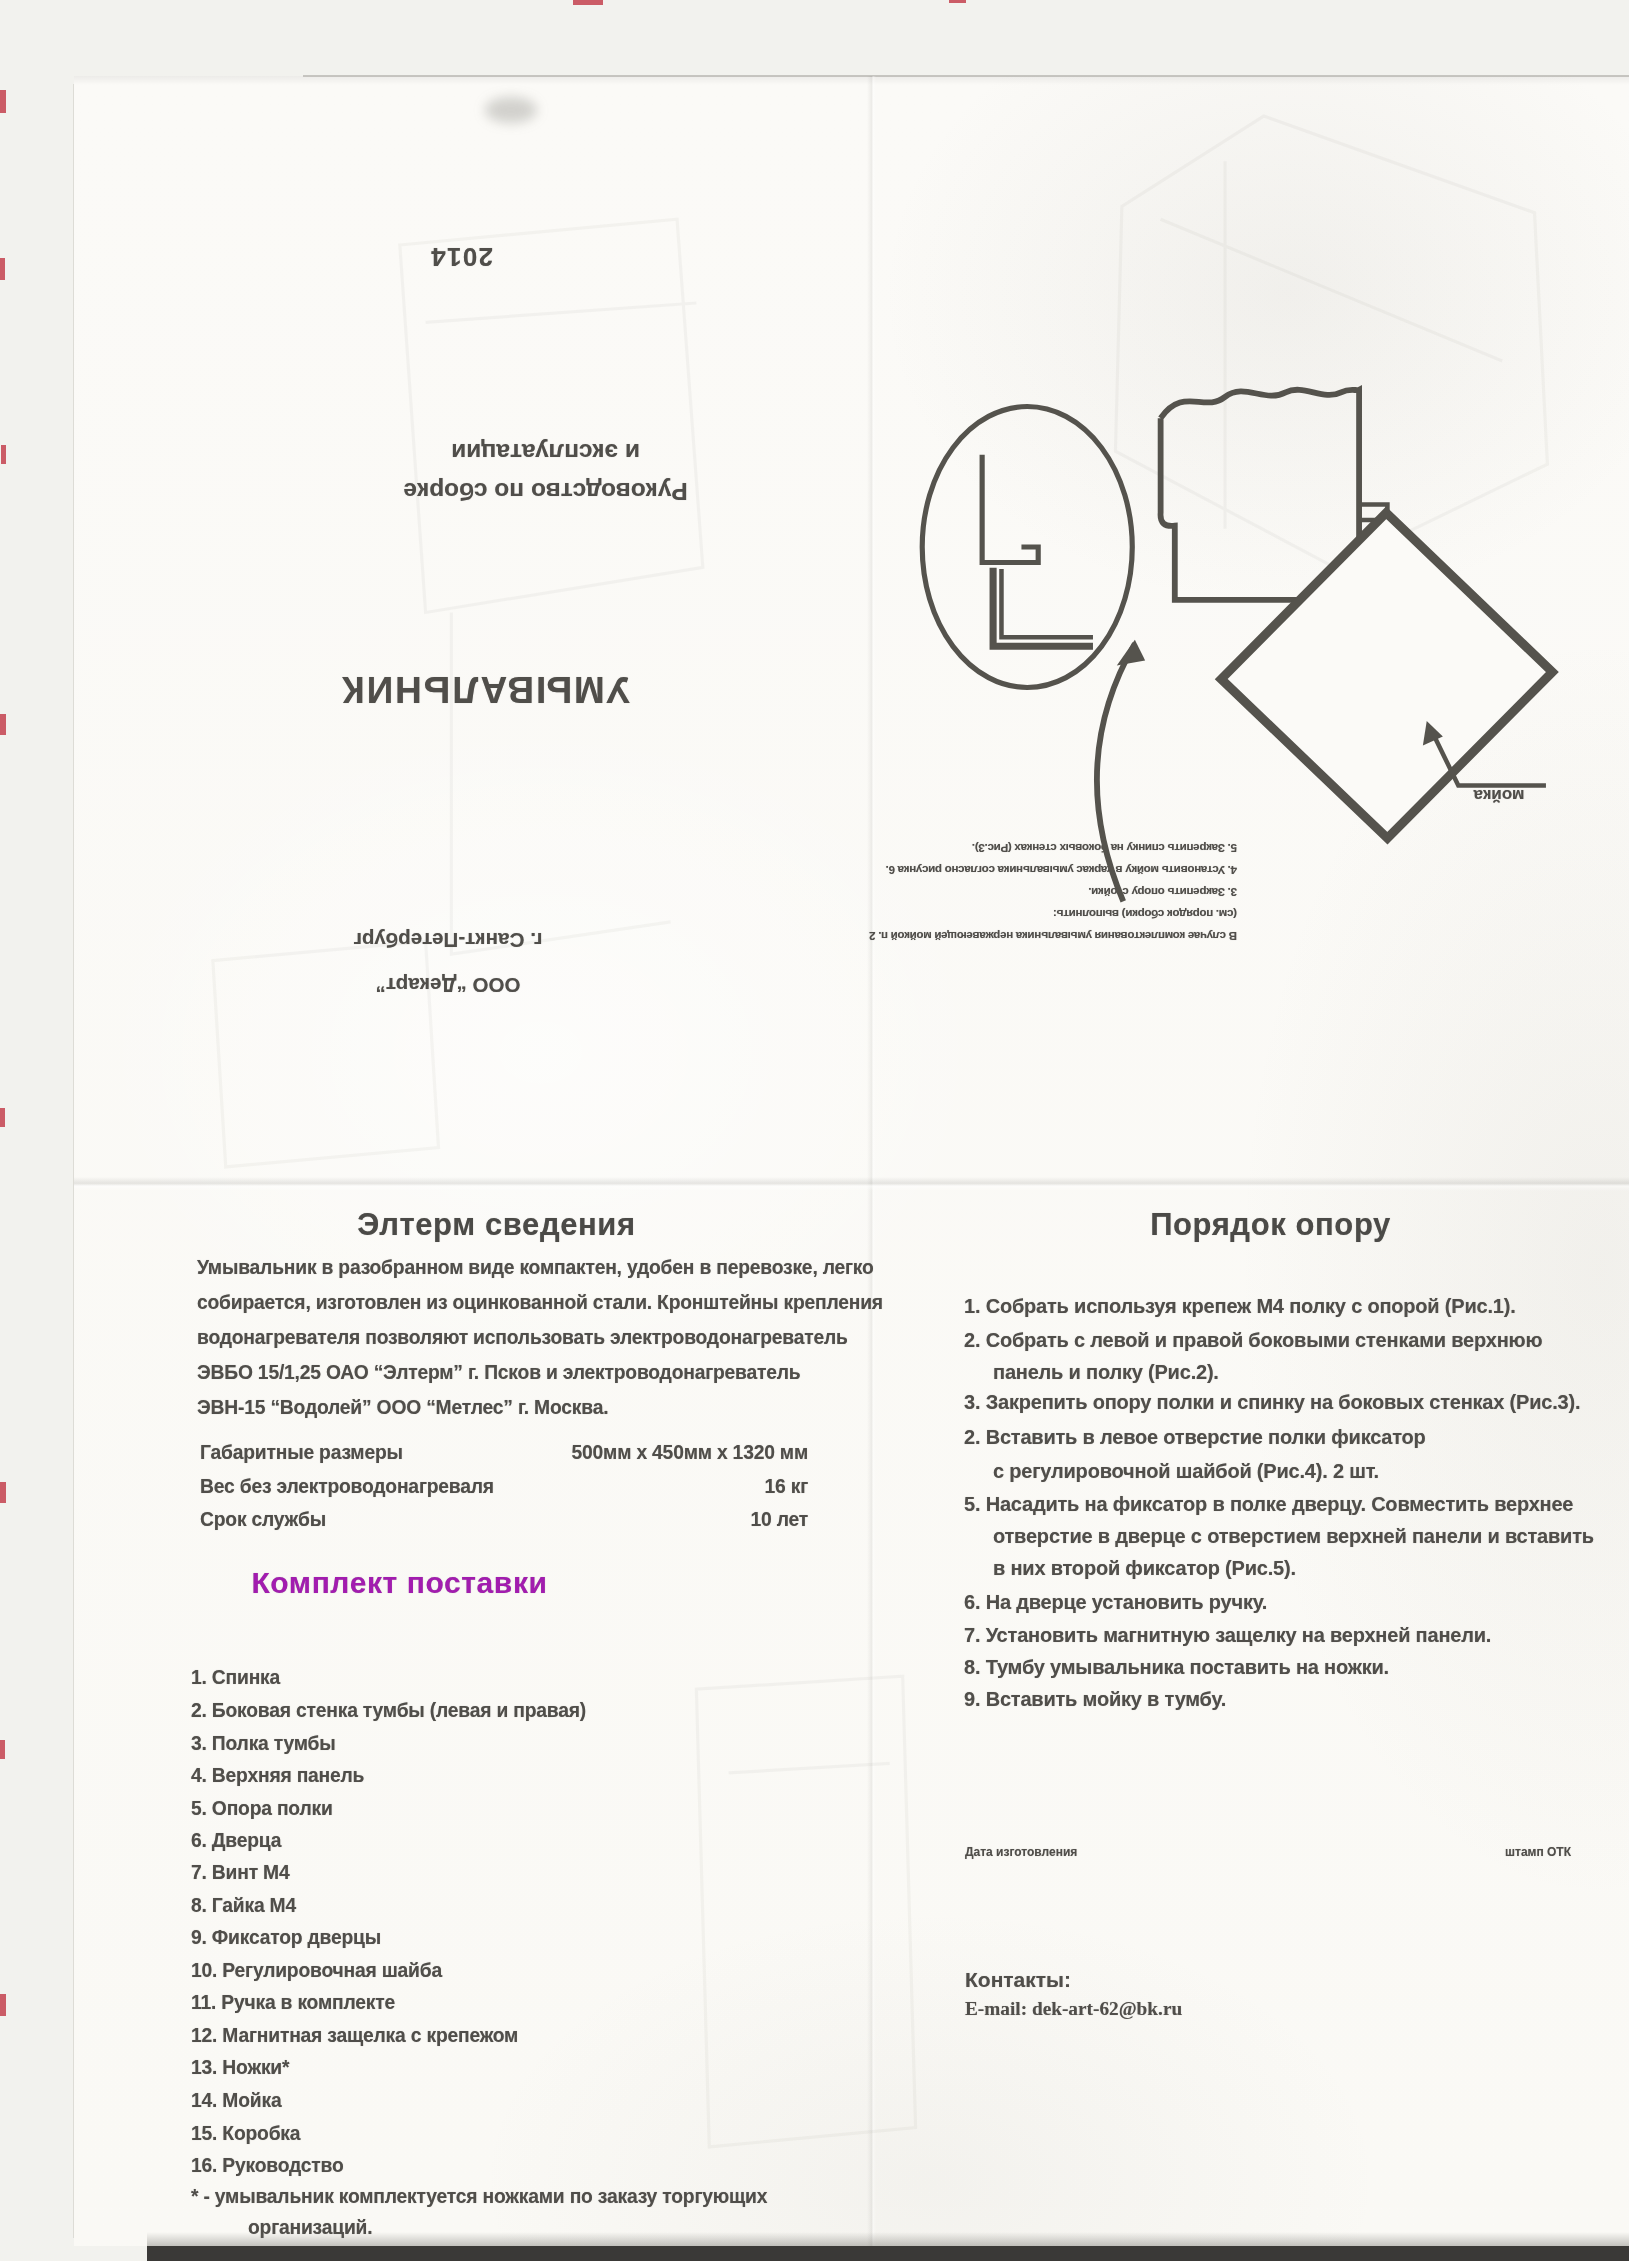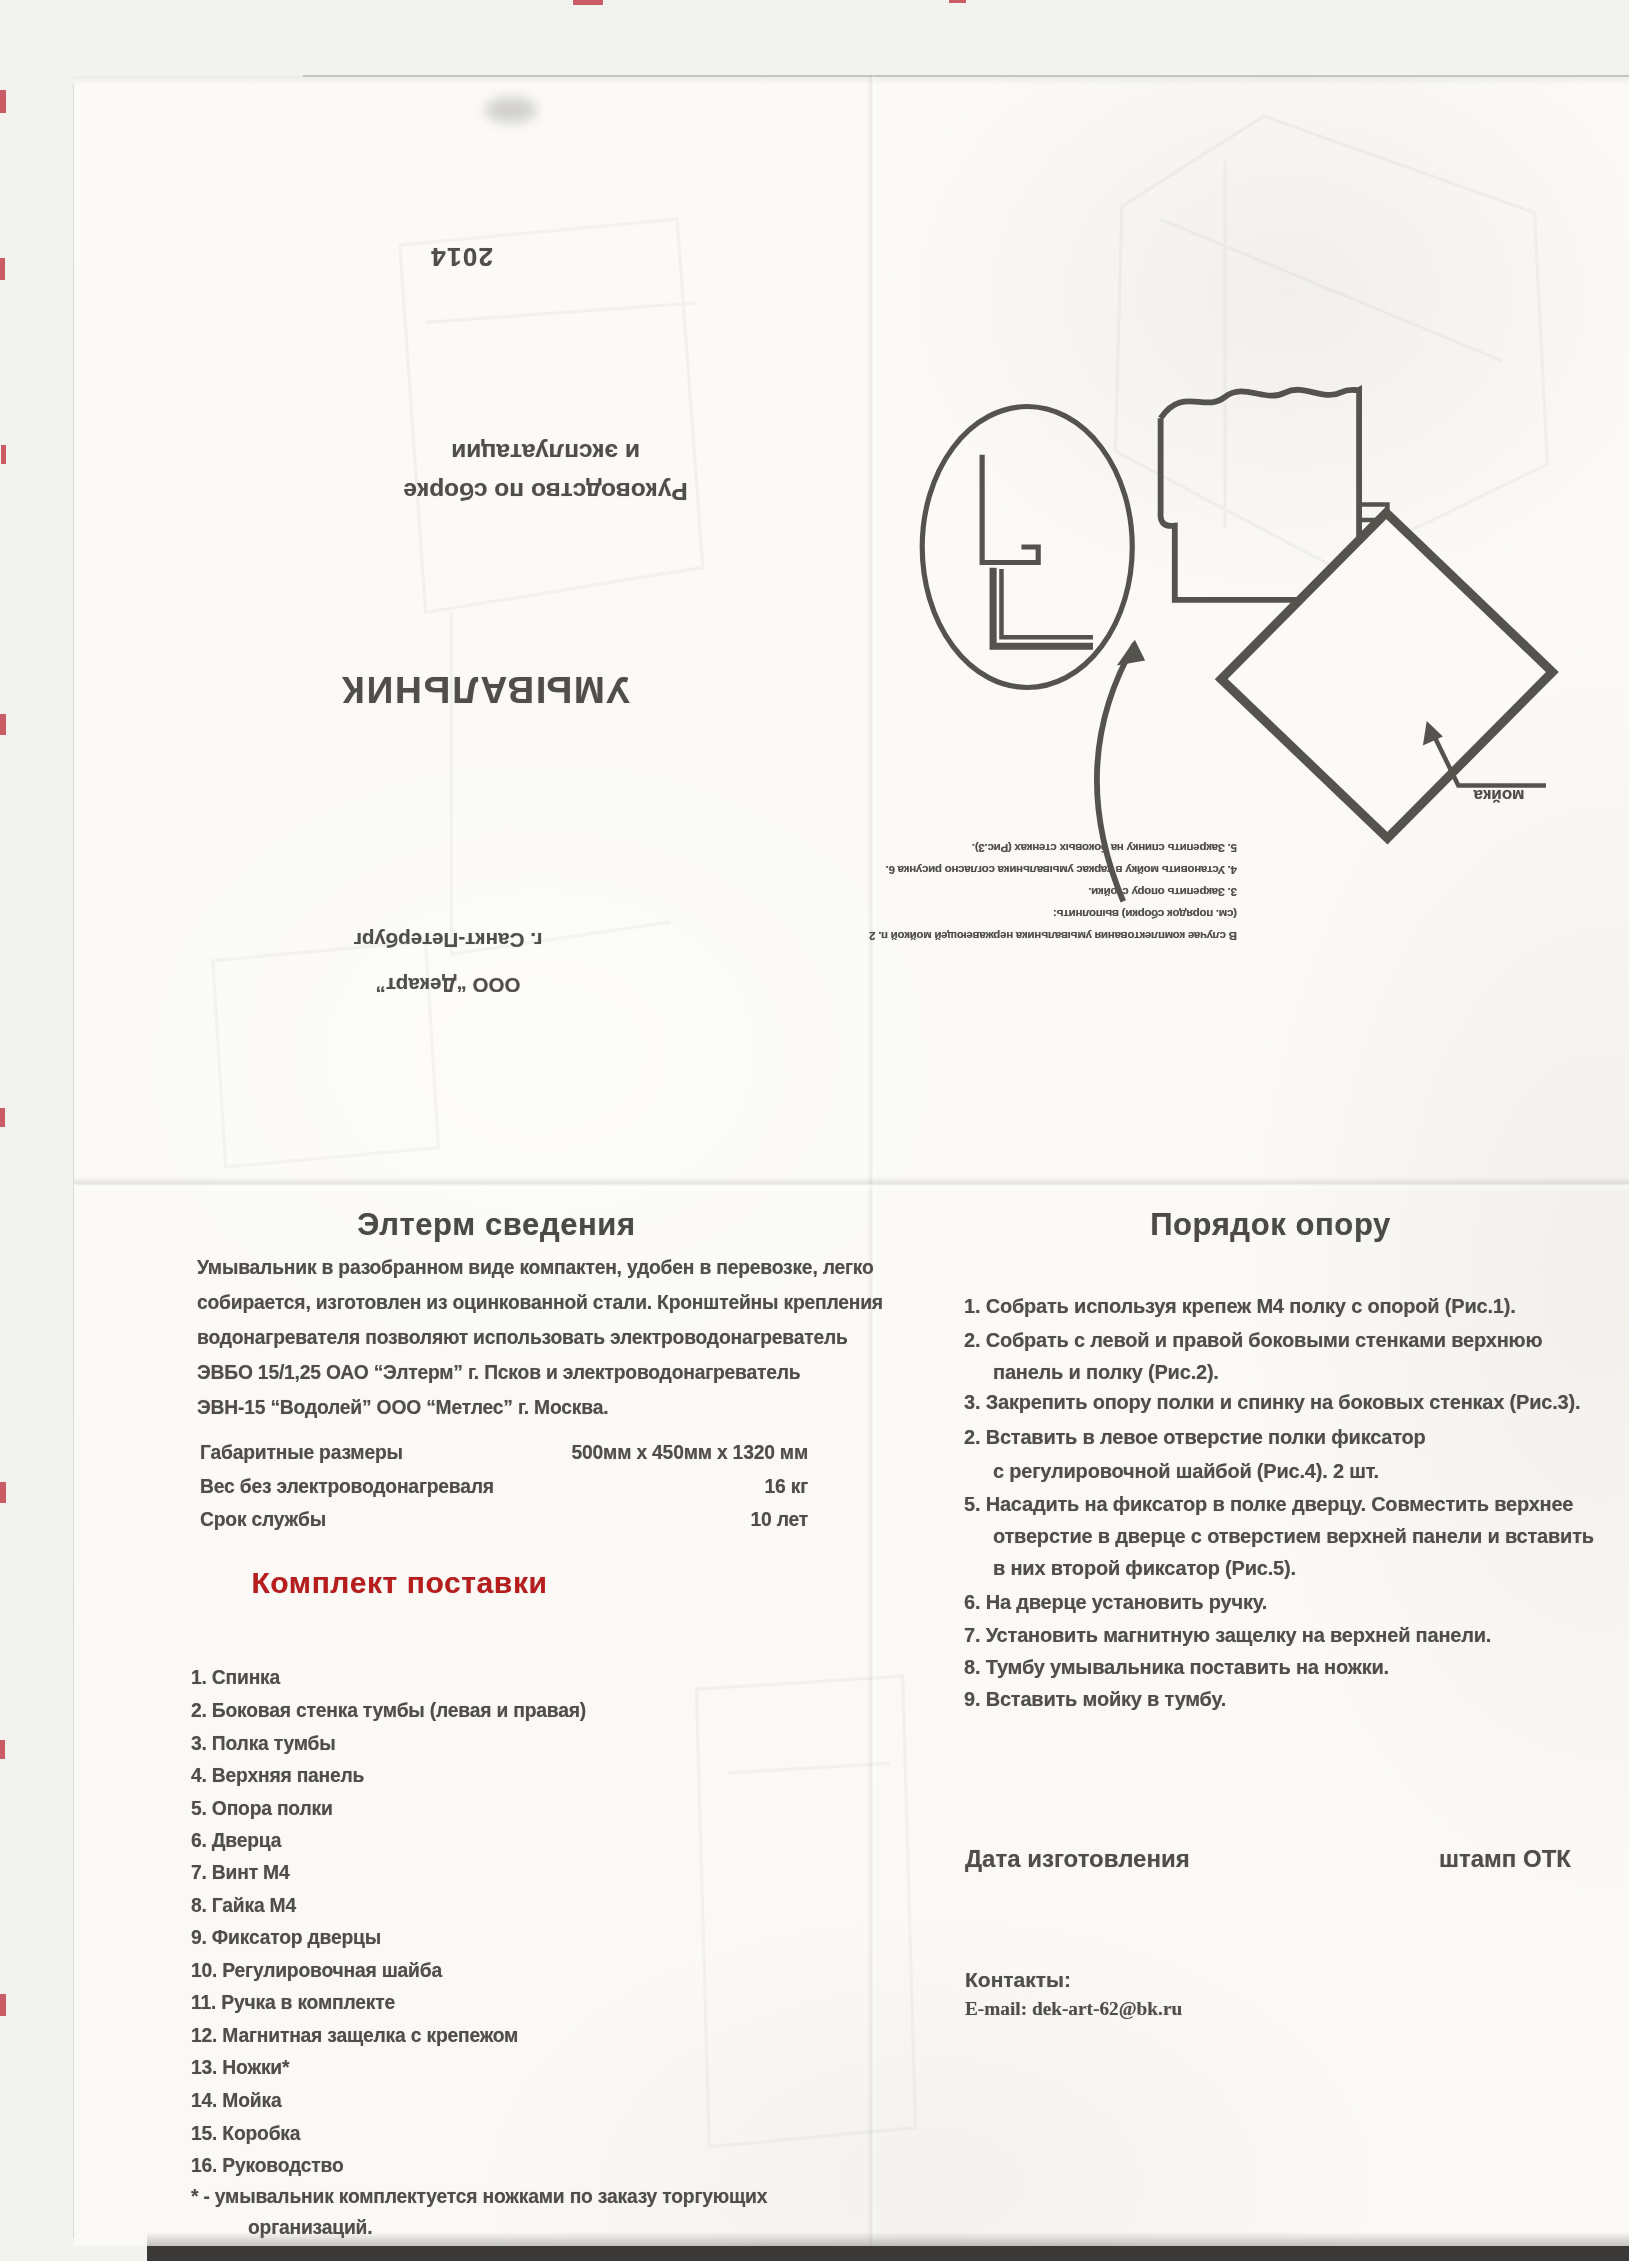--- a/index.html
+++ b/index.html
@@ -44,34 +44,34 @@
   
   .year{left:397px;top:241px;width:129px;font-size:26px;letter-spacing:1.3px;}
   .subtitle{left:378px;top:433px;width:335px;font-size:24.5px;line-height:39px;}
   .title{left:324px;top:668px;width:322px;font-size:37px;letter-spacing:1.9px;}
   .company{left:287px;top:918px;width:322px;font-size:20.6px;line-height:45px;}
   .note-rot{left:909px;top:837px;width:328px;font-size:11.6px;line-height:22px;
     letter-spacing:-0.3px;text-align:left;}
   .note-rot div{white-space:nowrap;}
   
   .h1{font-size:31px;letter-spacing:0.6px;color:#4b4a47;}
-  .h2{font-size:30px;letter-spacing:0.6px;color:#b91c1c;}
+  .h2{font-size:30px;letter-spacing:0.6px;color:#a21caf;}
   .body-line{font-size:19.3px;letter-spacing:-0.2px;}
   .step-line{font-size:20px;letter-spacing:-0.2px;}
   .heading-general{left:190px;top:1207px;width:613px;}
   .para-line{left:191px;margin-left:6px;}
   .spec-row{left:200px;width:608px;display:flex;justify-content:space-between;align-items:flex-end;}
   .heading-package{left:190px;top:1566px;width:419px;}
   .pkg-item{left:191px;}
   .footnote1{left:191px;top:2186px;}
   .footnote2{left:248px;top:2217px;}
   .heading-assembly{left:961px;top:1207px;width:619px;}
   .step{left:964px;}
   .step.indent{left:993px;}
-  .date-row{left:965px;top:1845px;width:606px;display:flex;justify-content:space-between;font-size:24px;}
+  .date-row{left:965px;top:1845px;width:606px;display:flex;justify-content:space-between;font-size:12px;}
   .contacts{left:965px;top:1968px;font-size:21px;}
   .email{left:965px;top:1998px;font-size:19.3px;font-family:Liberation Serif, serif;}
   
   .sink-label{left:1454px;top:785px;width:90px;font-size:17px;}
   svg{position:absolute;overflow:visible;}
 </style>
 </head>
 <body>
 
 <div class="abs paper"></div>

